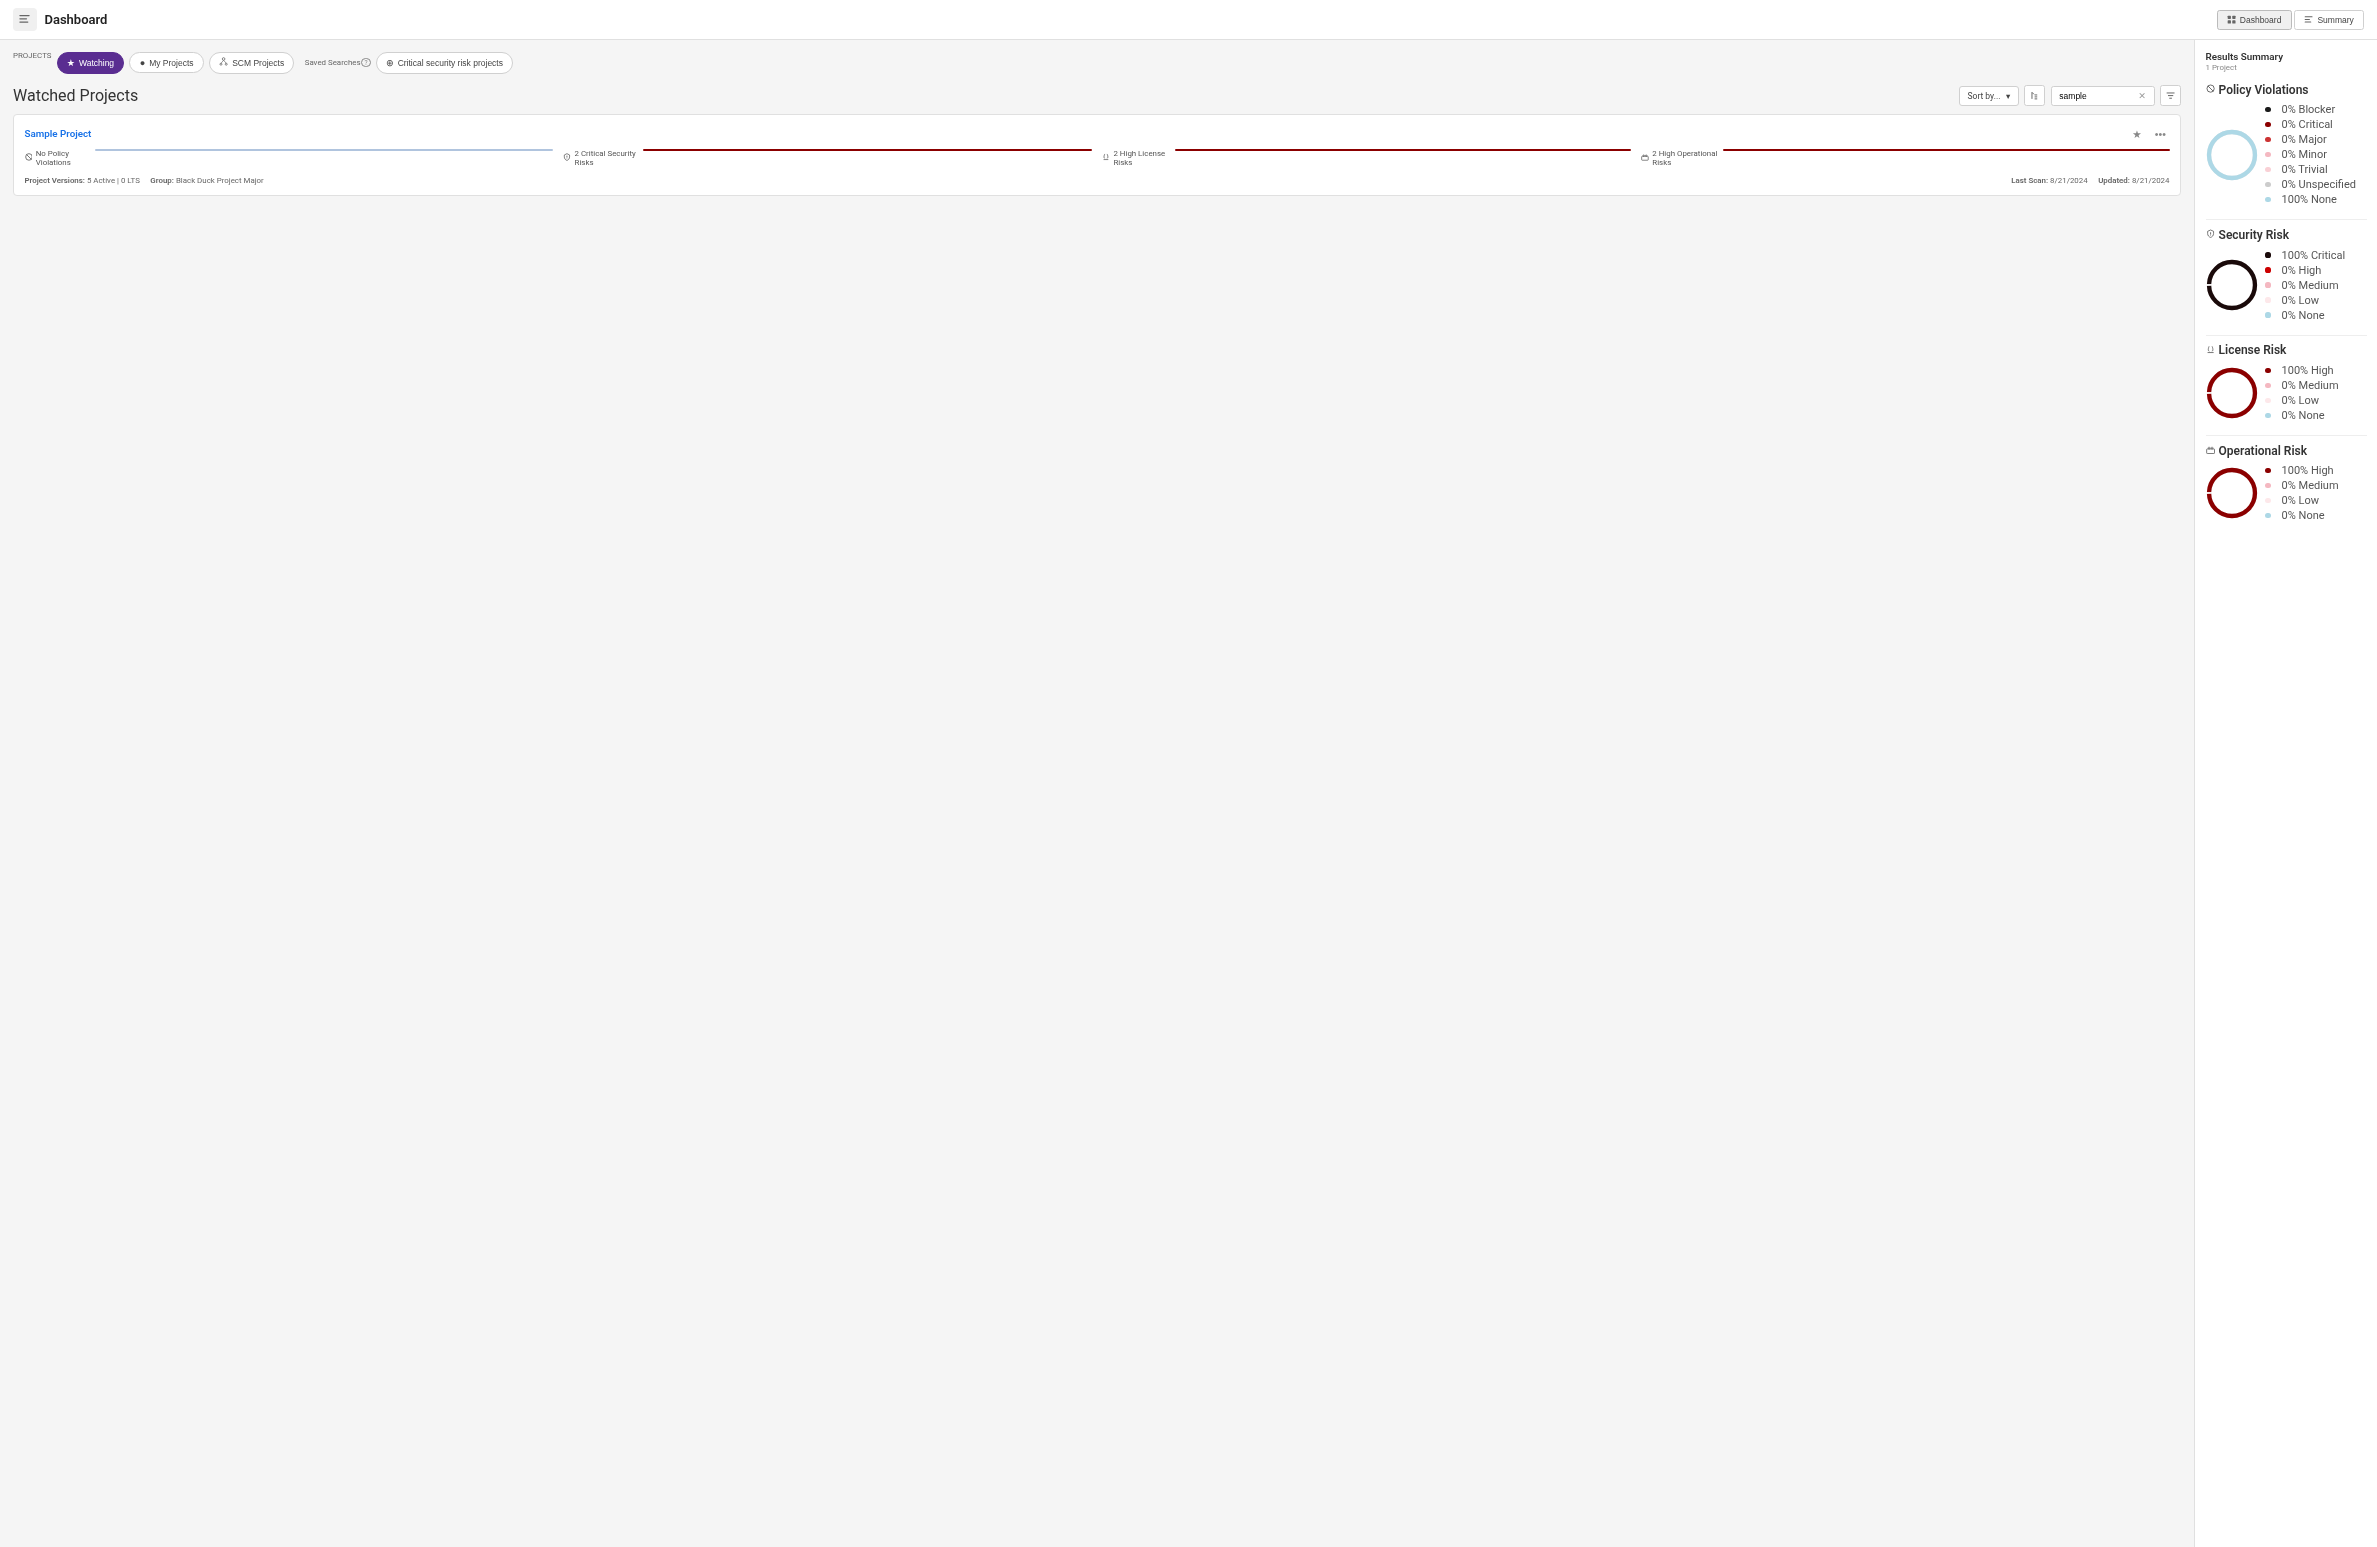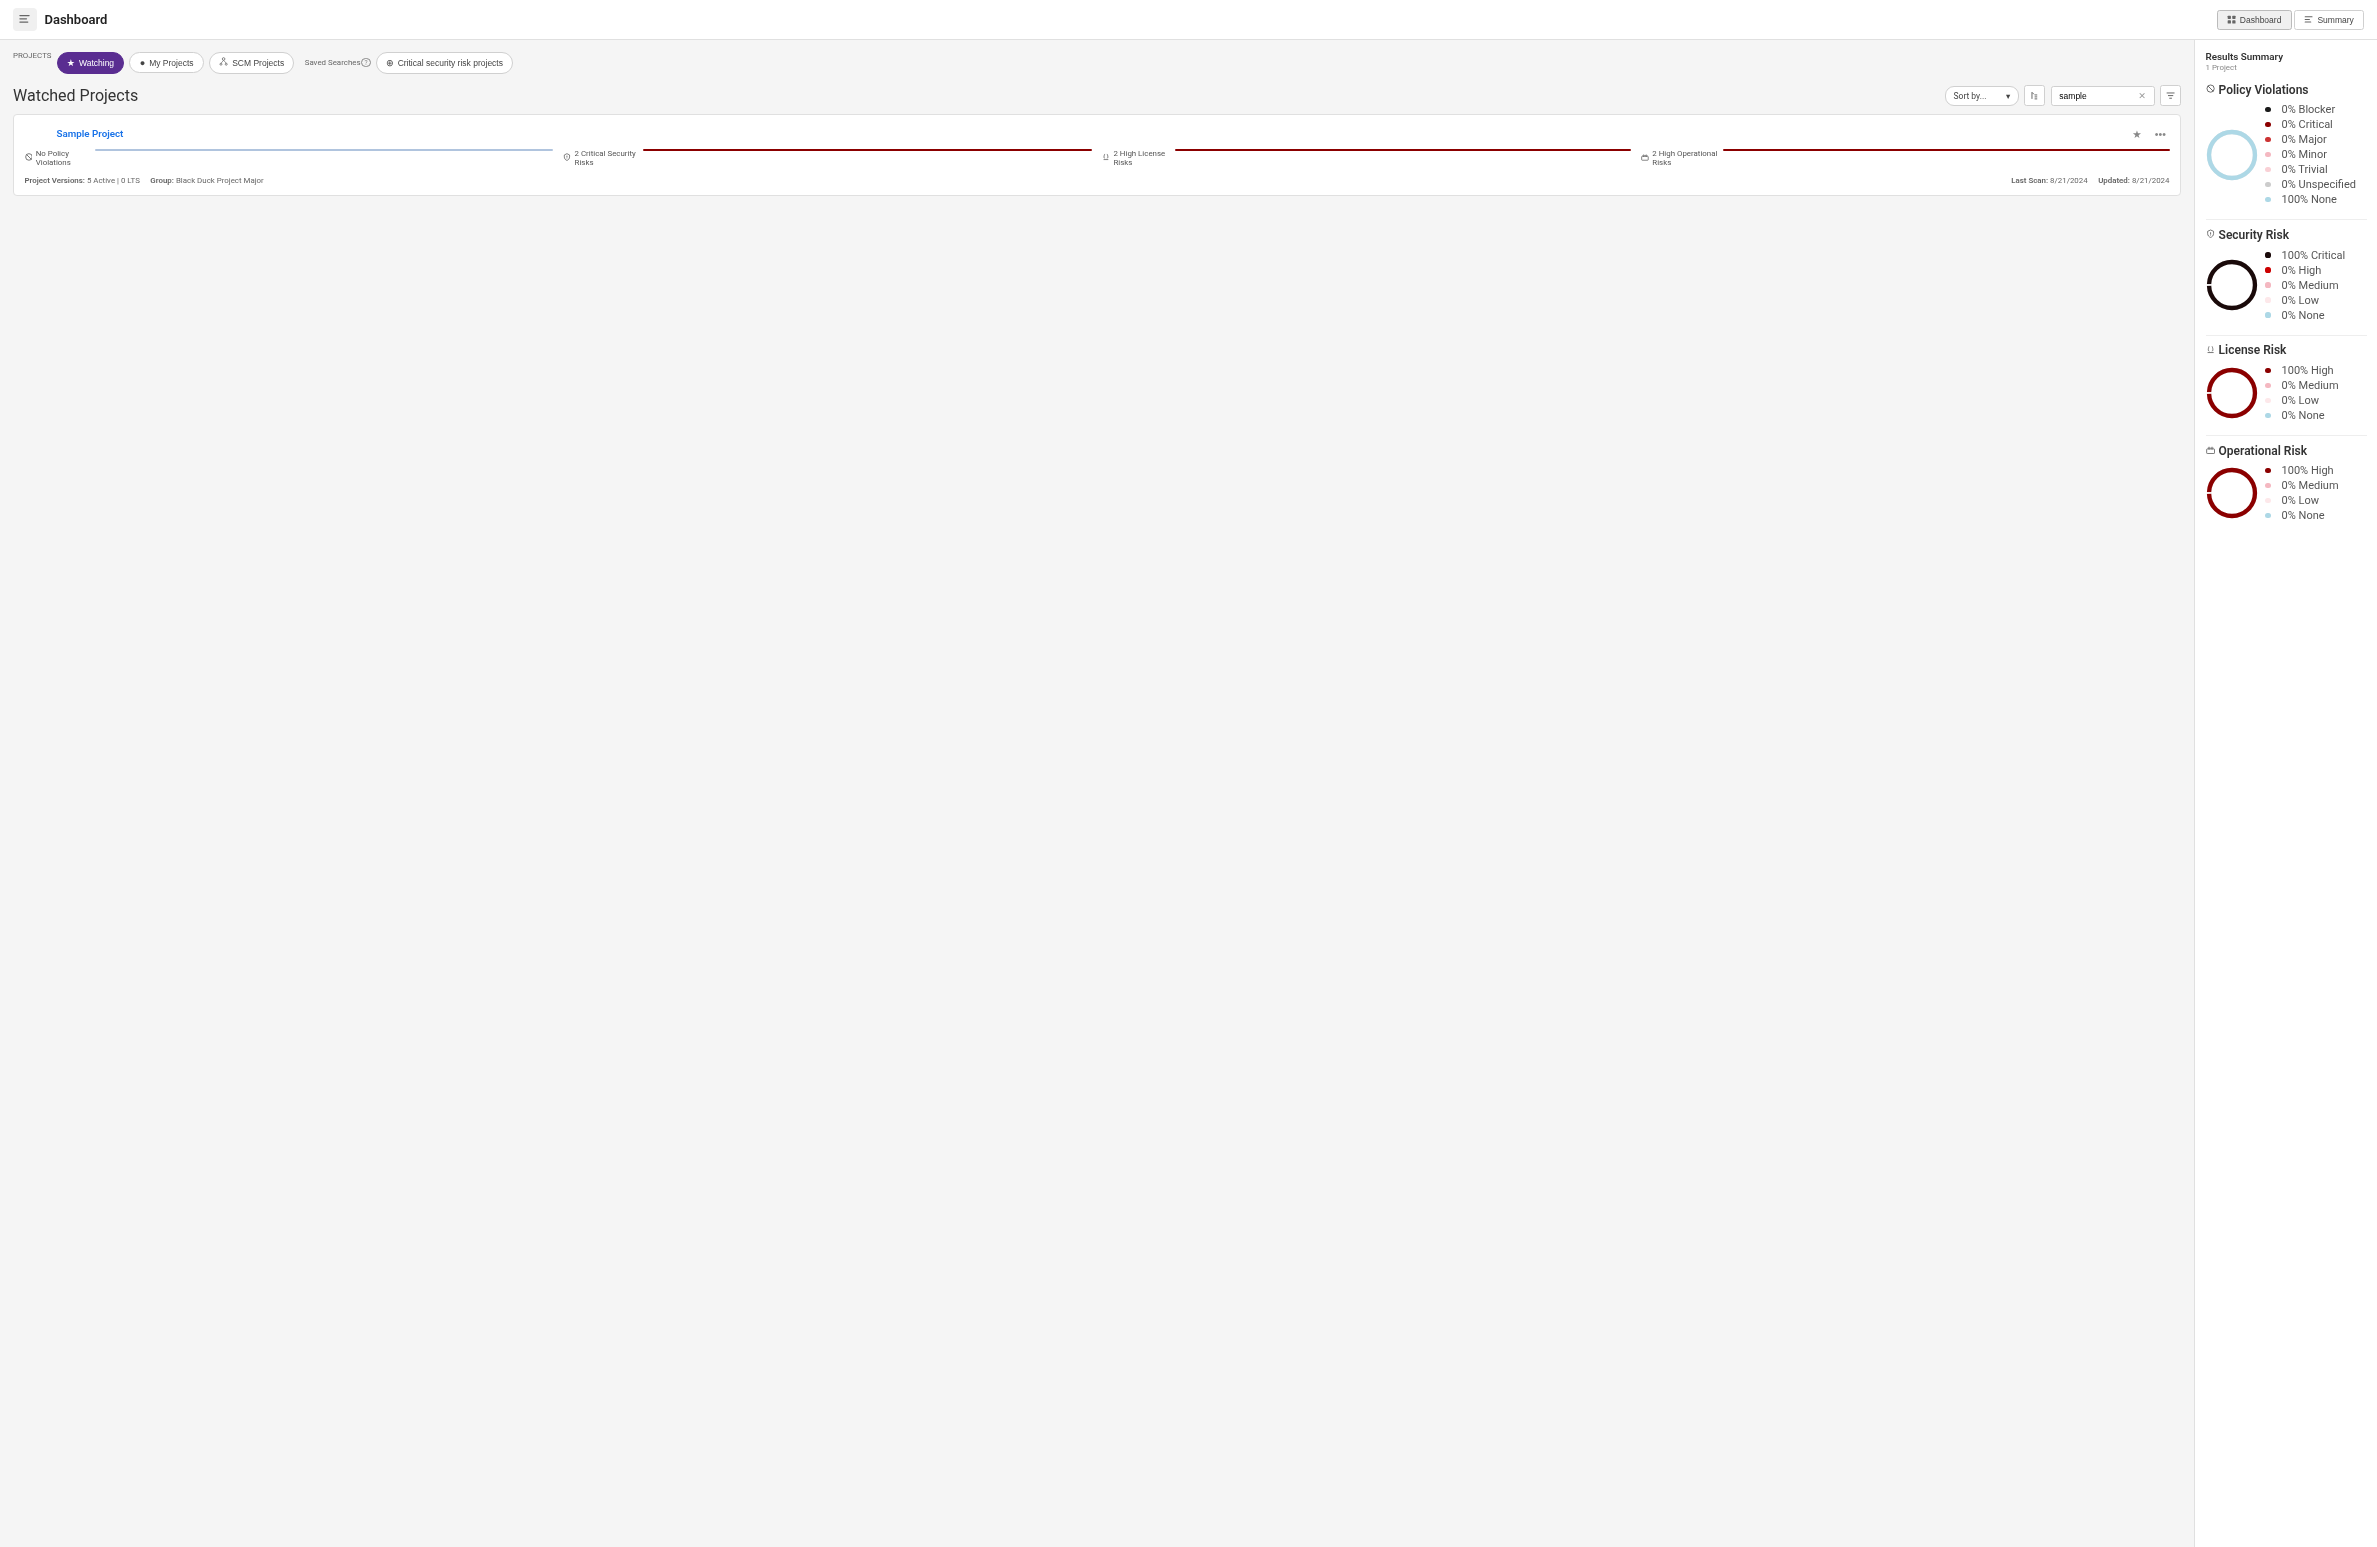--- a/index.html
+++ b/index.html
@@ -82,24 +82,24 @@
     }
 
     .watched-projects-header {
       display: flex; align-items: center; justify-content: space-between;
       margin-bottom: 7.9px;
     }
     .watched-projects-title { font-size: 16px; font-weight: 400; color: #333; }
     .controls-right { display: flex; align-items: center; gap: 5.2px; }
 
     .sort-select {
-      display: flex; align-items: center; gap: 17px;
+      display: flex; align-items: center; gap: 3px;
       padding: 3.9px 7.9px;
       border: 0.7px solid #d0d0d0;
-      border-radius: 9px;
+      border-radius: 3px;
       background: #fff;
       cursor: pointer;
       font-size: 8.5px;
       color: #444;
     }
 
     .sort-dir-btn {
       width: 21px; height: 21px;
       border: 0.7px solid #d0d0d0;
       border-radius: 2.6px;
@@ -136,21 +136,20 @@
     .project-card {
       background: #fff;
       border: 0.7px solid #e0e0e0;
       border-radius: 3.9px;
       padding: 9.2px 10.5px;
       margin-bottom: 5.2px;
     }
     .project-card-header {
       display: flex; align-items: center; justify-content: space-between;
       margin-bottom: 6.5px;
-      margin-left: 32px;
     }
     .project-name { font-size: 9.8px; font-weight: 600; color: #1a73e8; cursor: pointer; }
     .project-card-actions { display: flex; gap: 5.2px; }
     .card-icon-btn {
       width: 18.3px; height: 18.3px;
       border: none;
       background: transparent;
       cursor: pointer;
       display: flex; align-items: center; justify-content: center;
       font-size: 10.5px; color: #888;

